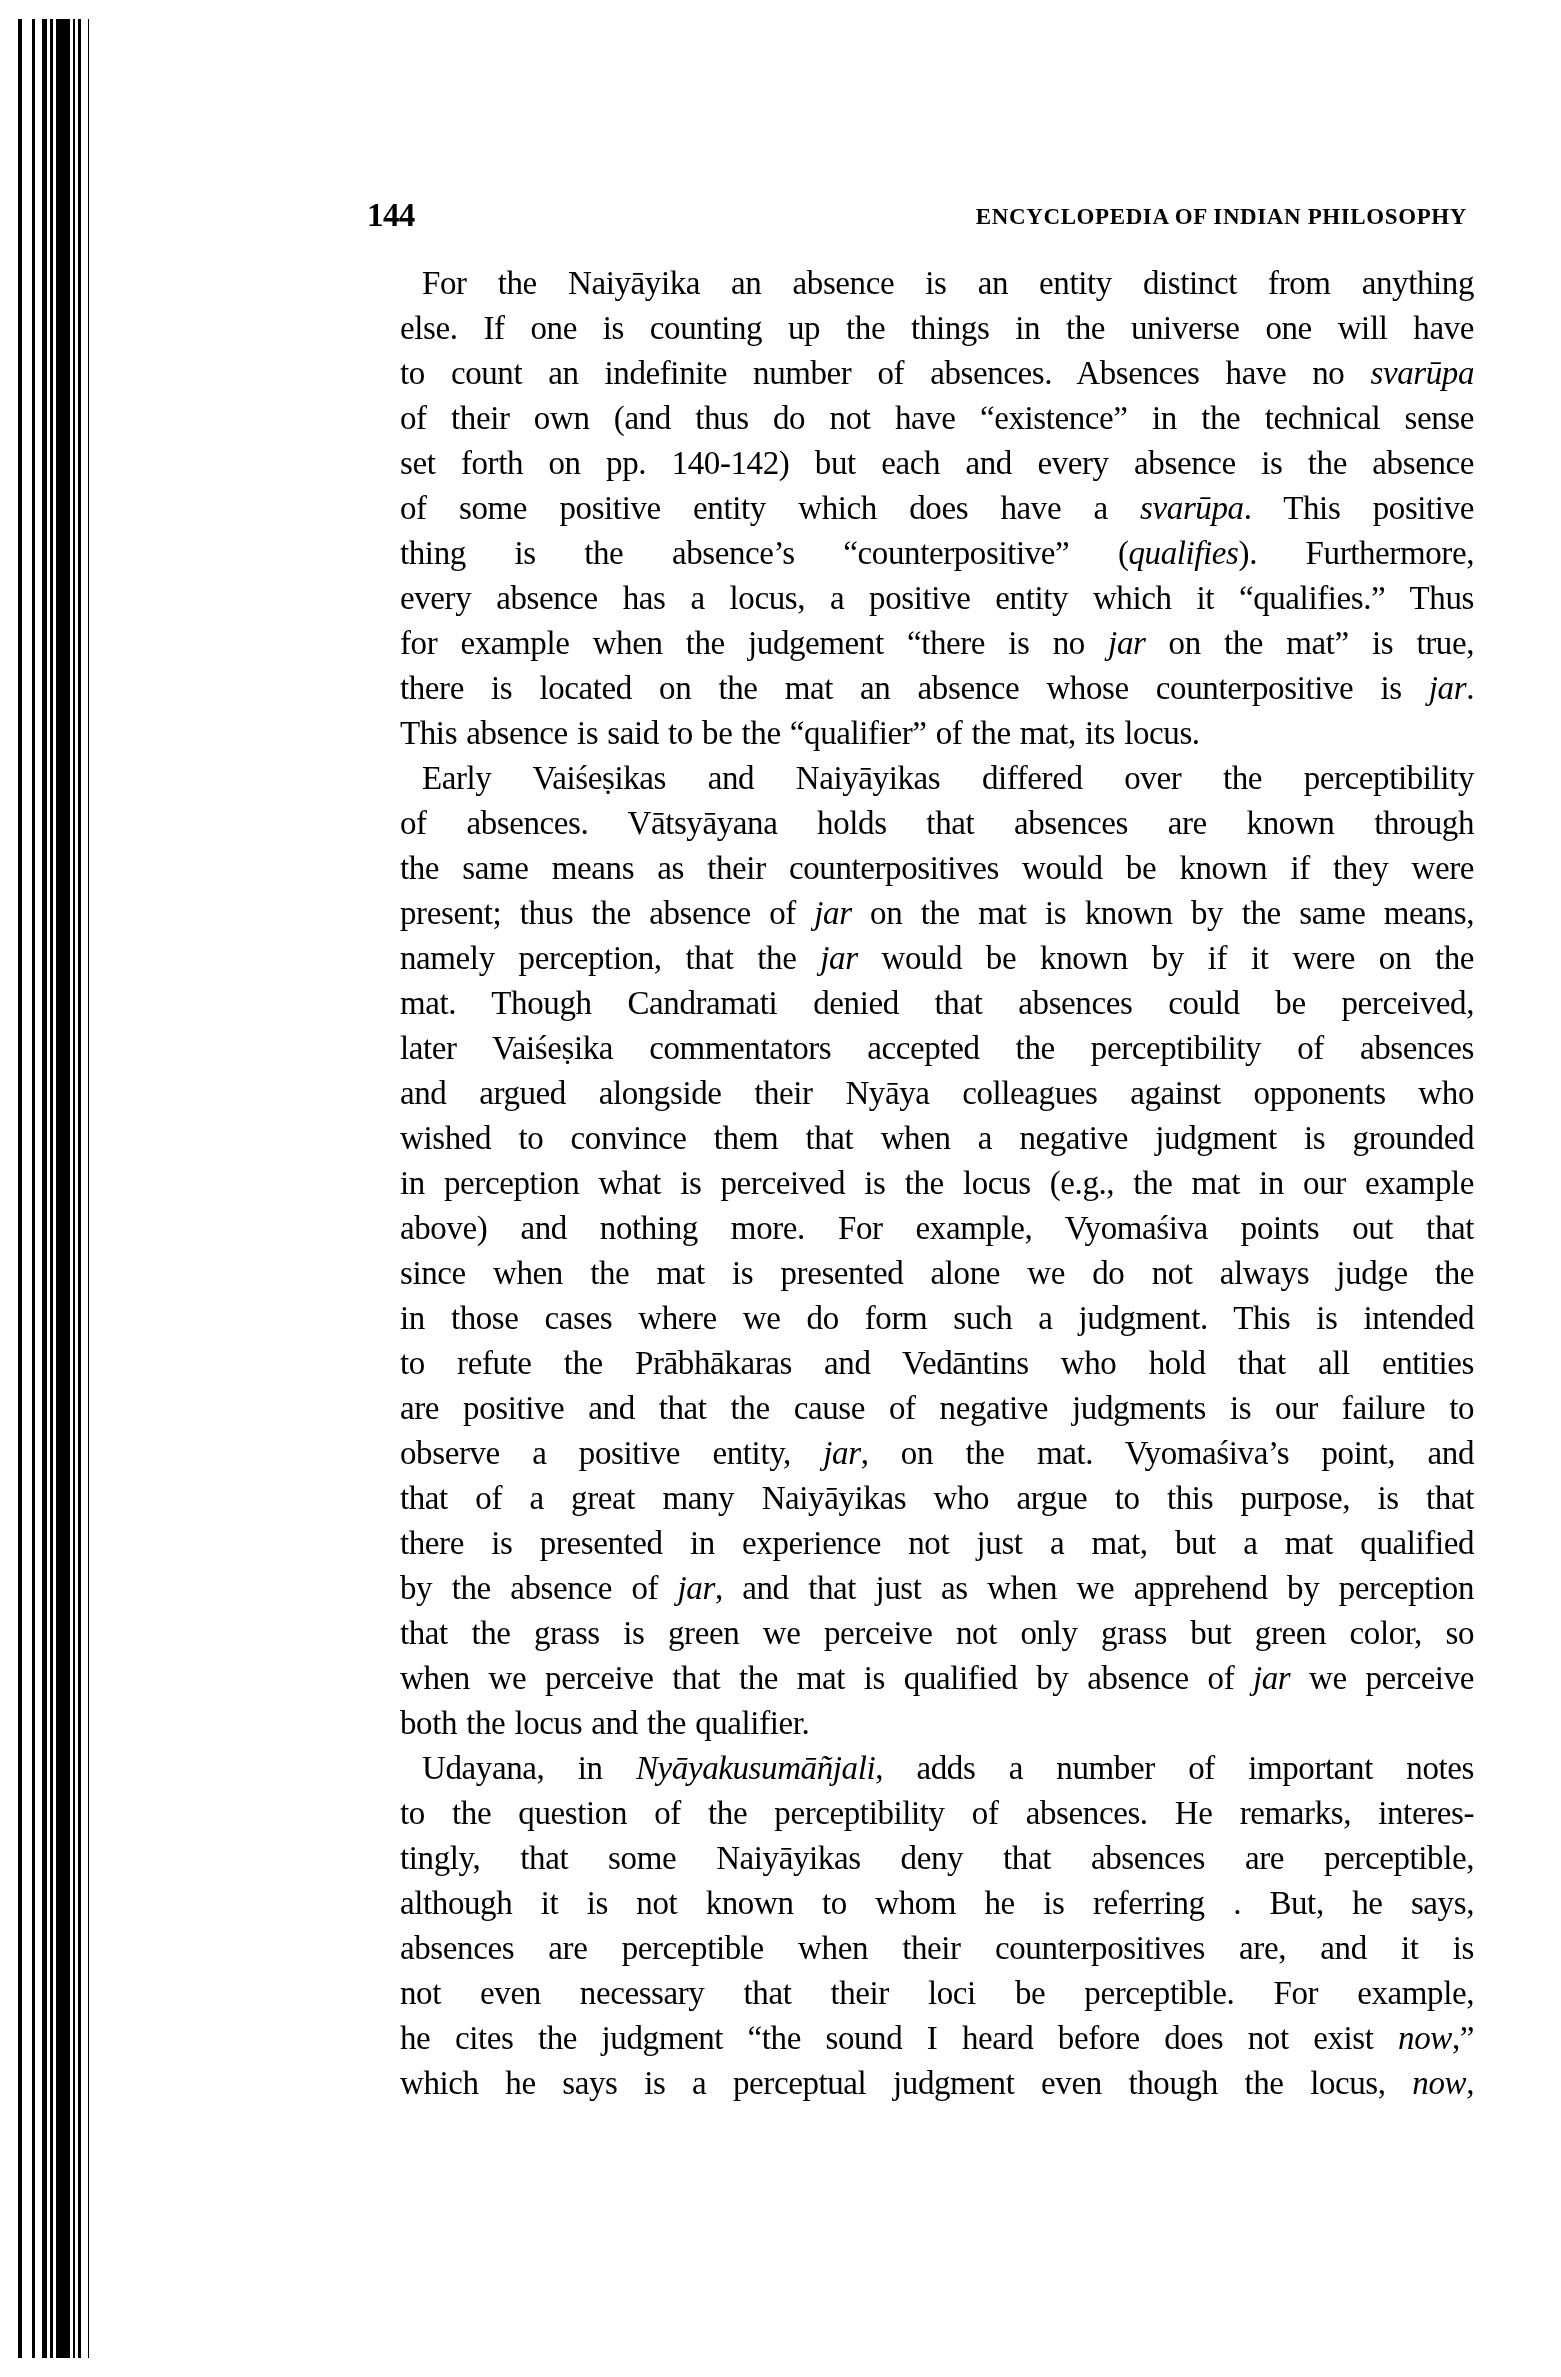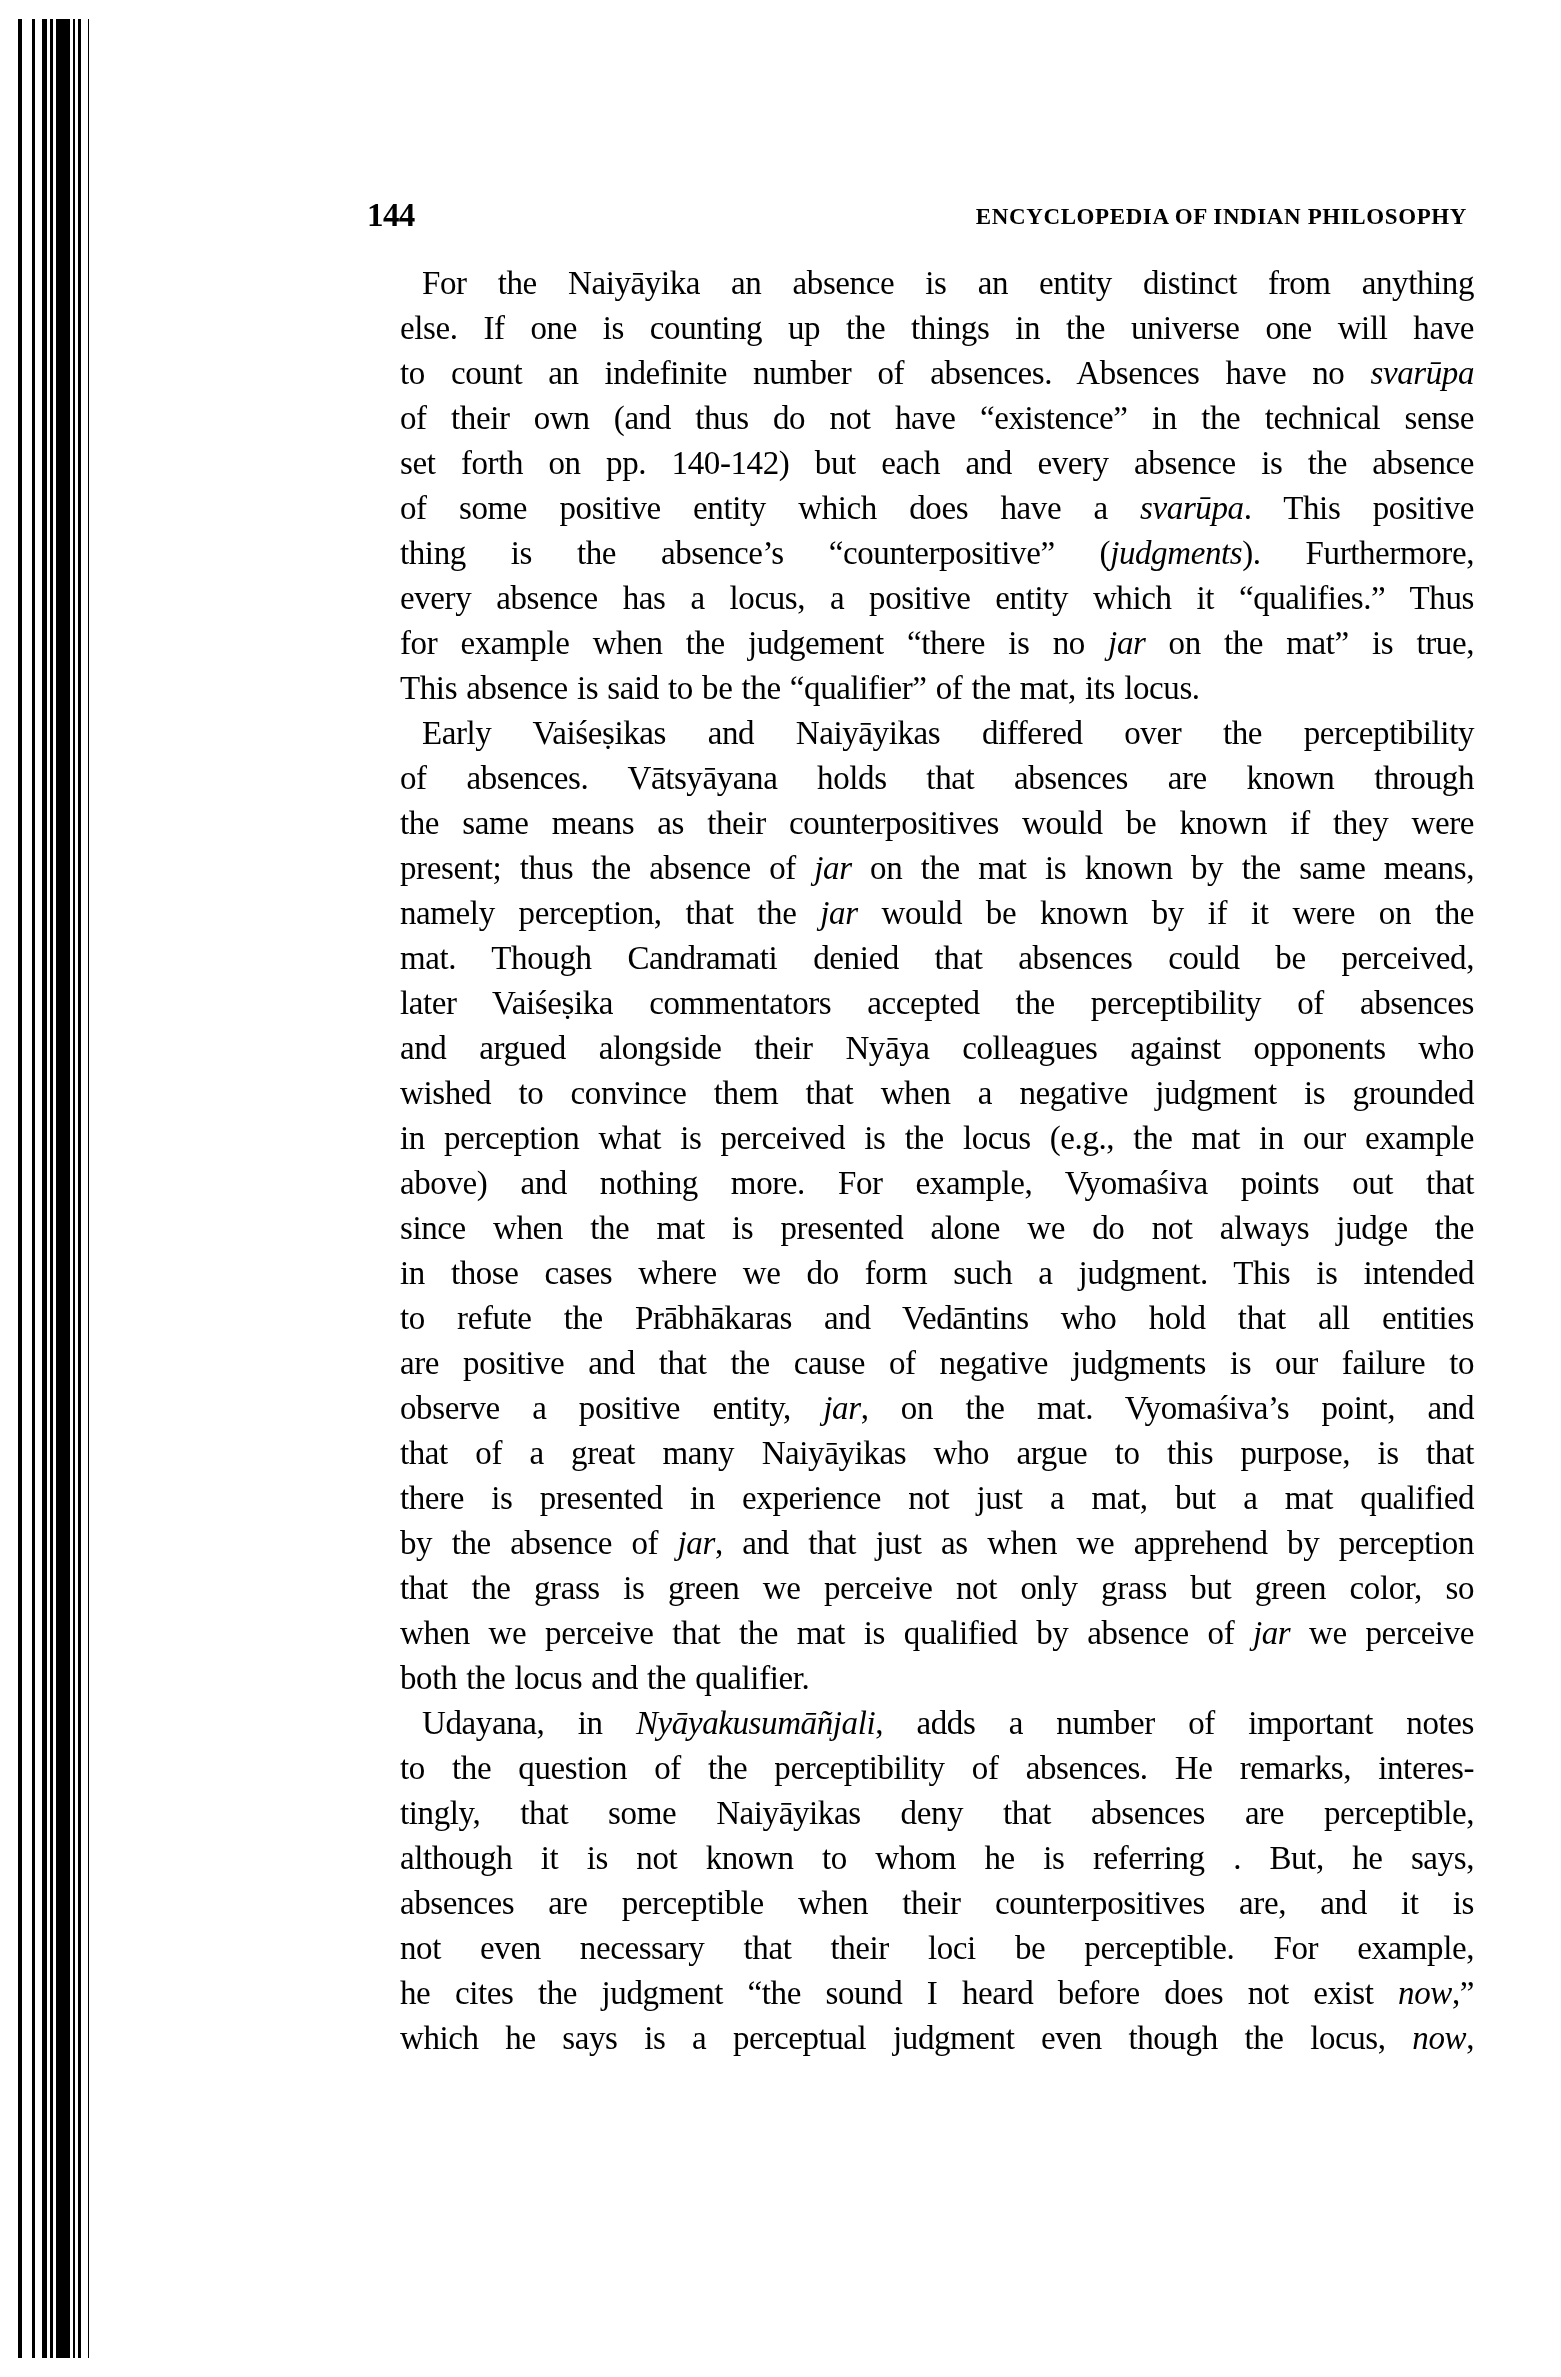--- a/index.html
+++ b/index.html
@@ -37,23 +37,24 @@
 <div class="running-head">ENCYCLOPEDIA OF INDIAN PHILOSOPHY</div>
 
 <div class="body-text">
   <div>
     <span class="line indent">For the Naiyāyika an absence is an entity distinct from anything</span>
     <span class="line">else. If one is counting up the things in the universe one will have</span>
     <span class="line">to count an indefinite number of absences. Absences have no <i>svarūpa</i></span>
     <span class="line">of their own (and thus do not have “existence” in the technical sense</span>
     <span class="line">set forth on pp. 140-142) but each and every absence is the absence</span>
     <span class="line">of some positive entity which does have a <i>svarūpa</i>. This positive</span>
-    <span class="line">thing is the absence’s “counterpositive” (<i>judgments</i>). Furthermore,</span>
+    <span class="line">thing is the absence’s “counterpositive” (<i>qualifies</i>). Furthermore,</span>
     <span class="line">every absence has a locus, a positive entity which it “qualifies.” Thus</span>
     <span class="line">for example when the judgement “there is no <i>jar</i> on the mat” is true,</span>
+    <span class="line">there is located on the mat an absence whose counterpositive is <i>jar</i>.</span>
     <span class="line last">This absence is said to be the “qualifier” of the mat, its locus.</span>
   </div>
   <div>
     <span class="line indent">Early Vaiśeṣikas and Naiyāyikas differed over the perceptibility</span>
     <span class="line">of absences. Vātsyāyana holds that absences are known through</span>
     <span class="line">the same means as their counterpositives would be known if they were</span>
     <span class="line">present; thus the absence of <i>jar</i> on the mat is known by the same means,</span>
     <span class="line">namely perception, that the <i>jar</i> would be known by if it were on the</span>
     <span class="line">mat. Though Candramati denied that absences could be perceived,</span>
     <span class="line">later Vaiśeṣika commentators accepted the perceptibility of absences</span>

